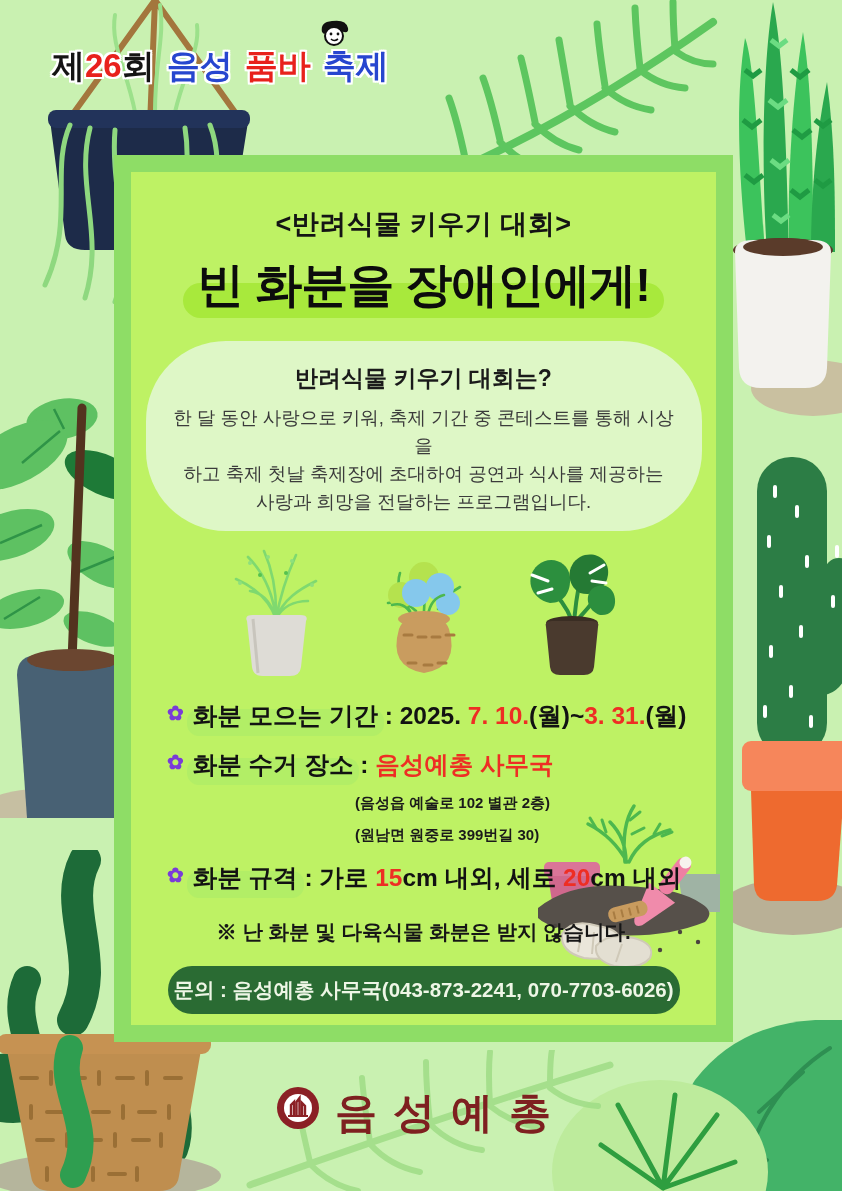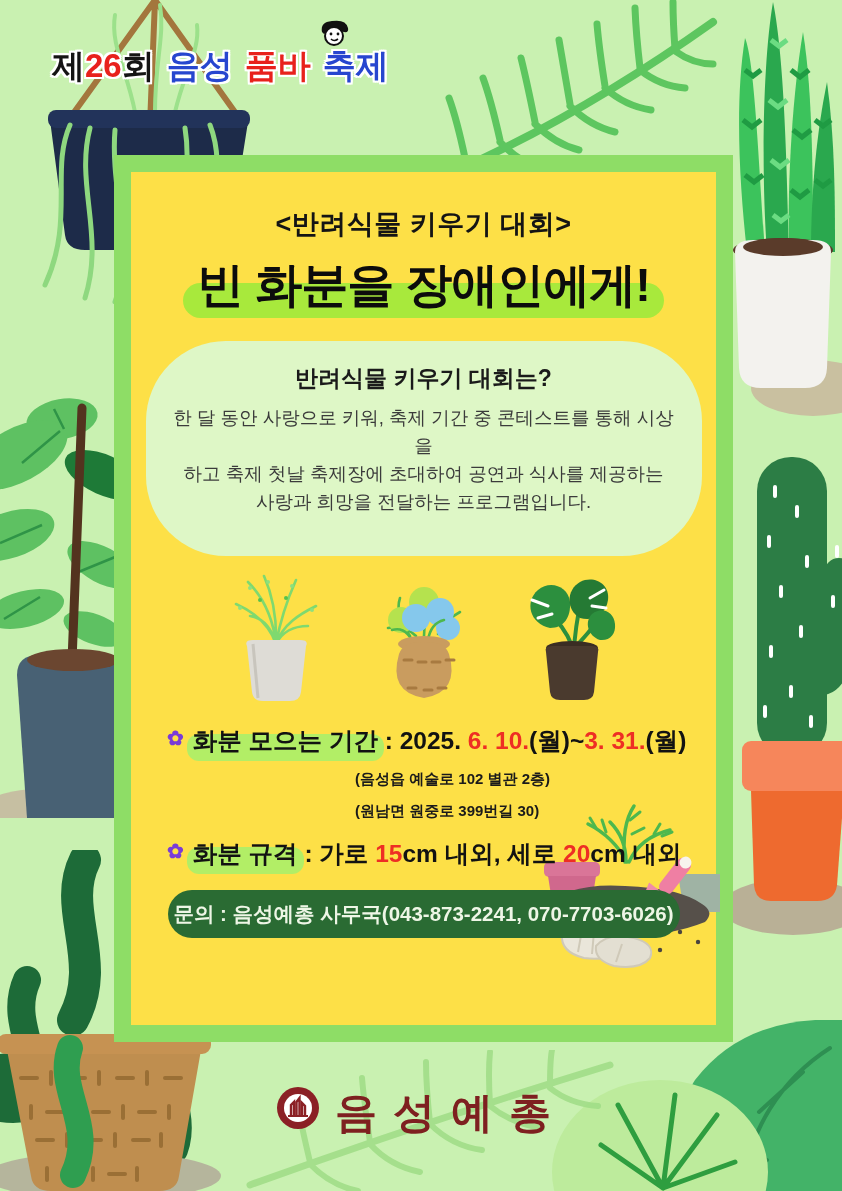--- a/index.html
+++ b/index.html
@@ -9,28 +9,28 @@
 
   
   .top-logo{position:absolute;left:52px;top:44px;z-index:3;font-size:33px;font-weight:900;white-space:nowrap;
     text-shadow:-2px -2px 0 #fff,2px -2px 0 #fff,-2px 2px 0 #fff,2px 2px 0 #fff,0 -2px 0 #fff,0 2px 0 #fff,-2px 0 0 #fff,2px 0 0 #fff;}
   .lg-black{color:#141414;} .lg-red{color:#e8211c;} .lg-blue{color:#2746cf;}
   .gap{margin-right:12px;}
   .pumba-face{position:absolute;left:266px;top:-26px;}
 
   
   .card{position:absolute;left:114px;top:155px;width:619px;height:887px;box-sizing:border-box;
-        border:17px solid #8edd66;background:#fde047;z-index:2;text-align:center;}
+        border:17px solid #8edd66;background:#bef264;z-index:2;text-align:center;}
   .contest-label{margin-top:34px;font-size:27px;font-weight:700;color:#141414;letter-spacing:0.5px;position:relative;z-index:1;}
   .title-row{margin-top:12px;position:relative;z-index:1;}
   .hl-big{position:relative;display:inline-block;font-size:47px;font-weight:900;color:#0c0c0c;letter-spacing:-1px;}
   .hl-big .pill{position:absolute;left:-14px;right:-14px;top:46%;height:56%;background:#a8e93c;border-radius:26px;}
   .hl-big .txt{position:relative;z-index:1;}
 
-  .about-box{margin:24px auto 0;width:504px;background:#def7c6;border-radius:80px;padding:22px 26px 40px;position:relative;z-index:1;}
+  .about-box{margin:24px auto 0;width:504px;background:#def7c6;border-radius:80px;padding:22px 26px 15px;position:relative;z-index:1;}
   .about-heading{font-size:23px;font-weight:800;color:#1a1a1a;margin-bottom:10px;}
   .about-line{font-size:18.5px;line-height:1.52;color:#3b3b3b;font-weight:500;}
 
   .pots-row{margin-top:14px;display:flex;justify-content:center;align-items:flex-end;gap:36px;height:132px;position:relative;z-index:1;}
 
   .info-section{text-align:left;margin:22px 0 0 36px;position:relative;z-index:1;}
   .info-row{margin-top:16px;font-size:24.5px;font-weight:800;color:#121212;}
   .bullet{color:#7a3bd8;font-size:20px;margin-right:9px;vertical-align:4px;}
   .hl{position:relative;display:inline-block;}
   .hl::before{content:"";position:absolute;left:-6px;right:-6px;top:30%;height:82%;background:#b2ee66;border-radius:12px;z-index:-1;}
@@ -190,31 +190,35 @@
         <path d="M64,48 C50,40 50,20 64,12 C78,5 94,14 92,30 C90,44 78,52 64,48 Z" fill="#257a34"></path>
         <path d="M88,20 L74,28 M90,38 L76,36" stroke="#ffffff" stroke-width="3" stroke-linecap="round"></path>
         <path d="M84,70 C72,66 68,52 76,44 C86,36 98,42 99,54 C100,64 94,71 84,70 Z" fill="#2c8f3e"></path>
         <ellipse cx="56" cy="78" rx="26" ry="7" fill="#3a2d23"></ellipse>
         <path d="M30,82 Q28,76 36,76 L76,76 Q84,76 82,82 L78,122 Q77,130 68,130 L44,130 Q35,130 34,122 Z" fill="#4a3a2e"></path>
       </svg>
     </div>
 
     <div class="info-section">
       <div class="info-row">
-        <span class="bullet">✿</span><span class="hl">화분 모으는 기간</span><span> : </span><span>2025. </span><span class="red">6. 10.</span><span>(월)~</span><span class="red">3. 31.</span><span>(월)</span>
+        <span class="bullet">✿</span><span class="hl">화분 모으는 기간</span><span> : </span><span>2025. </span><span class="red">7. 10.</span><span>(월)~</span><span class="red">3. 31.</span><span>(월)</span>
       </div>
 
+      <div class="info-row">
+        <span class="bullet">✿</span><span class="hl">화분 수거 장소</span><span> : </span><span class="red">음성예총 사무국</span>
+      </div>
       <div class="sub-addr">(음성읍 예술로 102 별관 2층)</div>
       <div class="sub-addr">(원남면 원중로 399번길 30)</div>
 
       <div class="info-row">
         <span class="bullet">✿</span><span class="hl">화분 규격</span><span> : </span><span>가로 </span><span class="red">15</span><span>cm 내외, 세로 </span><span class="red">20</span><span>cm 내외</span>
       </div>
     </div>
 
+    <div class="note">※ 난 화분 및 다육식물 화분은 받지 않습니다.</div>
 
     <div class="contact-pill">문의 : 음성예총 사무국(043-873-2241, 070-7703-6026)</div>
 
     <svg class="tools" width="190" height="172" viewBox="0 0 190 172">
       <path d="M95,62 C92,35 96,18 104,6 M97,62 C85,40 70,30 58,24 M99,62 C108,42 124,34 140,30 M96,62 C96,44 90,32 80,22" stroke="#4db84e" stroke-width="3.5" fill="none" stroke-linecap="round"></path>
       <path d="M100,20 l10,-8 M102,34 l12,-6 M66,28 l-6,-10 M76,32 l-4,-12 M124,34 l6,-10 M132,36 l10,-4" stroke="#4db84e" stroke-width="3" fill="none" stroke-linecap="round"></path>
       <rect x="14" y="62" width="56" height="15" rx="5" fill="#da7598"></rect>
       <path d="M18,76 L66,76 L60,114 L24,114 Z" fill="#d0688d"></path>
       <path d="M148,74 h42 v38 h-36 z" fill="#9fb3a4"></path>
       <path d="M8,108 Q40,82 95,86 Q150,88 172,104 Q185,112 175,122 Q130,140 70,134 Q20,130 8,118 Z" fill="#56504a"></path>

